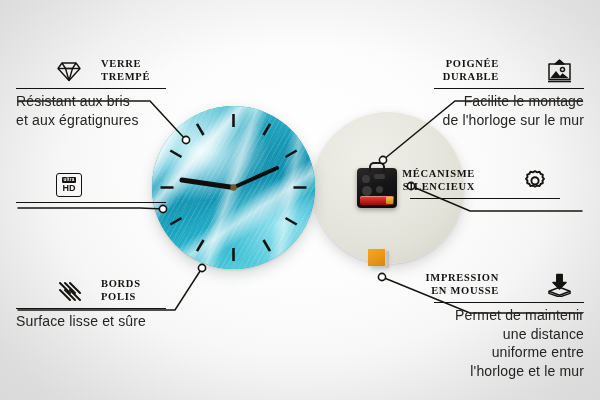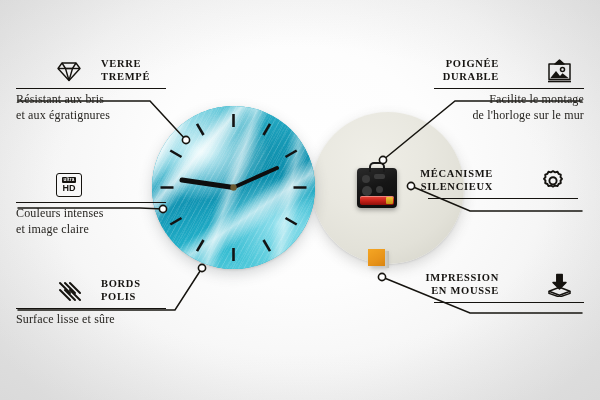--- a/index.html
+++ b/index.html
@@ -177,34 +177,34 @@
     letter-spacing: 0.7px;
     color: #151310;
     white-space: pre-line;
   }
   .f-rule {
     height: 0;
     border-top: 1.4px solid #15130f;
     margin: 4px 0 3px 0;
   }
   .f-desc {
-    font-family: Liberation Serif, serif;
-    font-size: 12px;
+    font-family: Liberation Sans, sans-serif;
+    font-size: 14px;
     line-height: 1.33;
     letter-spacing: 0.15px;
     color: #262420;
     white-space: pre-line;
   }
 
   
   #feat-verre      { left: 16px;  top: 58px;  }
   #feat-impression { left: 16px;  top: 172px; }
   #feat-bords      { left: 16px;  top: 278px; }
   #feat-poignee    { left: 434px; top: 58px;  }
-  #feat-mecanisme  { left: 428px; top: 168px; text-align: right; }
+  #feat-mecanisme  { left: 410px; top: 168px; text-align: right; }
   #feat-entretoise { left: 434px; top: 272px; }
 
   
   .hd-badge {
     width: 24px; height: 22px;
     border: 1.6px solid #15130f;
     border-radius: 3px;
     display: flex;
     flex-direction: column;
     align-items: center;
@@ -323,22 +323,20 @@
   <div class="feature left" id="feat-impression">
     <div class="f-head">
       <span class="f-icon">
         <span class="hd-badge">
           <span class="u">ultra</span>
           <span class="d">HD</span>
         </span>
       </span>
     </div>
     <div class="f-rule"></div>
-    <div class="f-desc">Couleurs intenses
-et image claire</div>
   </div>
 
   <div class="feature left" id="feat-bords">
     <div class="f-head">
       <span class="f-icon">
         <svg width="24" height="22" viewBox="0 0 24 22" fill="none" stroke="#15130f" stroke-width="2" stroke-linecap="round">
           <path d="M3 3 L13 13"></path>
             <path d="M8 3 L18 13"></path>
             <path d="M13 3 L23 13"></path>
           <path d="M3 10 L13 20"></path>
@@ -393,15 +391,17 @@
         <svg width="25" height="24" viewBox="0 0 25 24" fill="none" stroke="#15130f" stroke-width="1.5" stroke-linejoin="round">
           <path d="M9.8 1.5 H15.2 V9.5 H19 L12.5 16 L6 9.5 H9.8 Z" fill="#15130f"></path>
           <path d="M12.5 14.2 L23 18.2 L12.5 22.2 L2 18.2 Z"></path>
           <path d="M2 18.2 V20.4 L12.5 24 L23 20.4 V18.2"></path>
         </svg>
       </span>
       <span class="f-title">IMPRESSION
 EN MOUSSE</span>
     </div>
     <div class="f-rule"></div>
+    <div class="f-desc">Permet de maintenir une distance
+uniforme entre l'horloge et le mur</div>
   </div>
 
 </div>
 
 </body></html>

